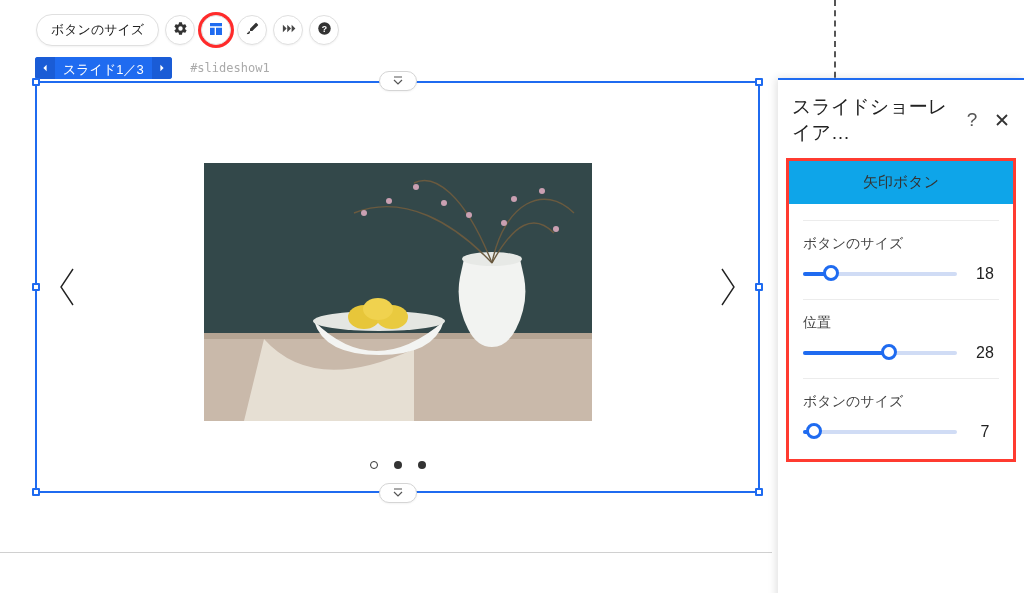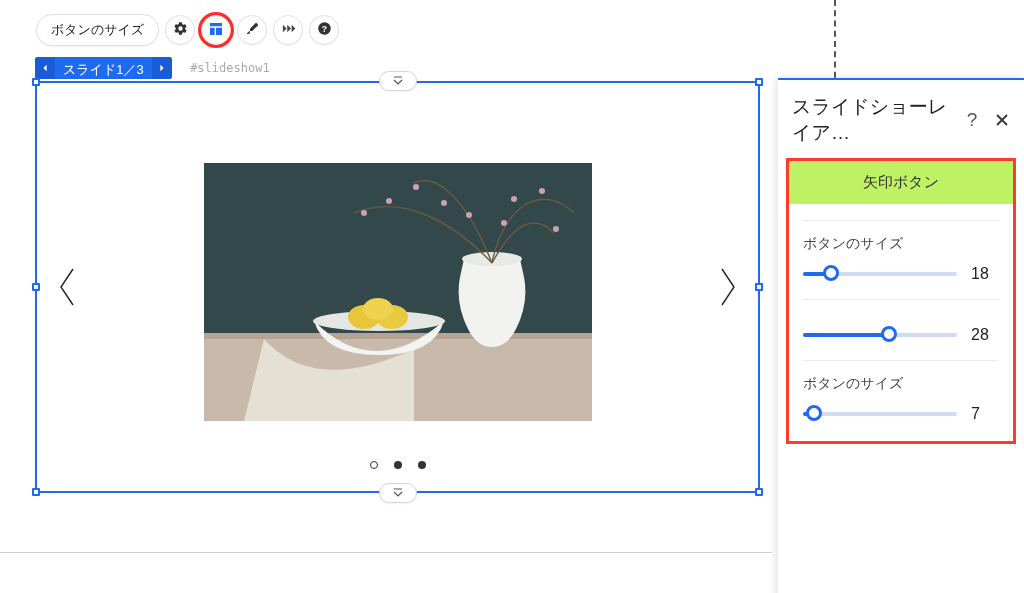--- a/index.html
+++ b/index.html
@@ -188,21 +188,21 @@
     .panel-head .ic {
       width: 16px; height: 16px; margin-left: 14px; cursor: pointer; color:#555;
       display:flex; align-items:center; justify-content:center;
     }
     .panel-body {
       border: 3px solid #ff3b30;
       margin: 0 8px 0 8px;
       padding-bottom: 18px;
     }
     .section-title {
-      background: #bef264;
+      background: #0ea5e9;
       text-align: center;
       font-size: 15px;
       padding: 12px 0;
       color: #333;
     }
     .row {
       padding: 14px 14px 0 14px;
     }
     .row.toggle-row {
       display: flex;
@@ -247,21 +247,21 @@
     }
     .slider .thumb {
       position: absolute;
       top: -2px;
       width: 16px; height: 16px;
       border-radius: 50%;
       background: #fff;
       border: 3px solid #1f6bf0;
       transform: translateX(-50%);
     }
-    .slider-val { width: 28px; text-align: left; font-size: 16px; color:#222; }
+    .slider-val { width: 28px; text-align: center; font-size: 16px; color:#222; }
 
     
     .toggle {
       width: 38px; height: 22px;
       background: #1f6bf0;
       border-radius: 11px;
       position: relative;
       cursor: pointer;
     }
     .toggle .knob {
@@ -468,20 +468,21 @@
             <div class="fill" style="width: 18%;"></div>
             <div class="thumb" style="left: 18%;"></div>
         </div>
         <div class="slider-val">18</div>
       </div>
     </div>
 
     <hr class="divider">
 
     <div class="row">
+      <div class="row-label">位置</div>
       <div class="slider-wrap">
         <div class="slider">
           <div class="track"></div>
             <div class="fill" style="width: 56%;"></div>
             <div class="thumb" style="left: 56%;"></div>
         </div>
         <div class="slider-val">28</div>
       </div>
     </div>
 

